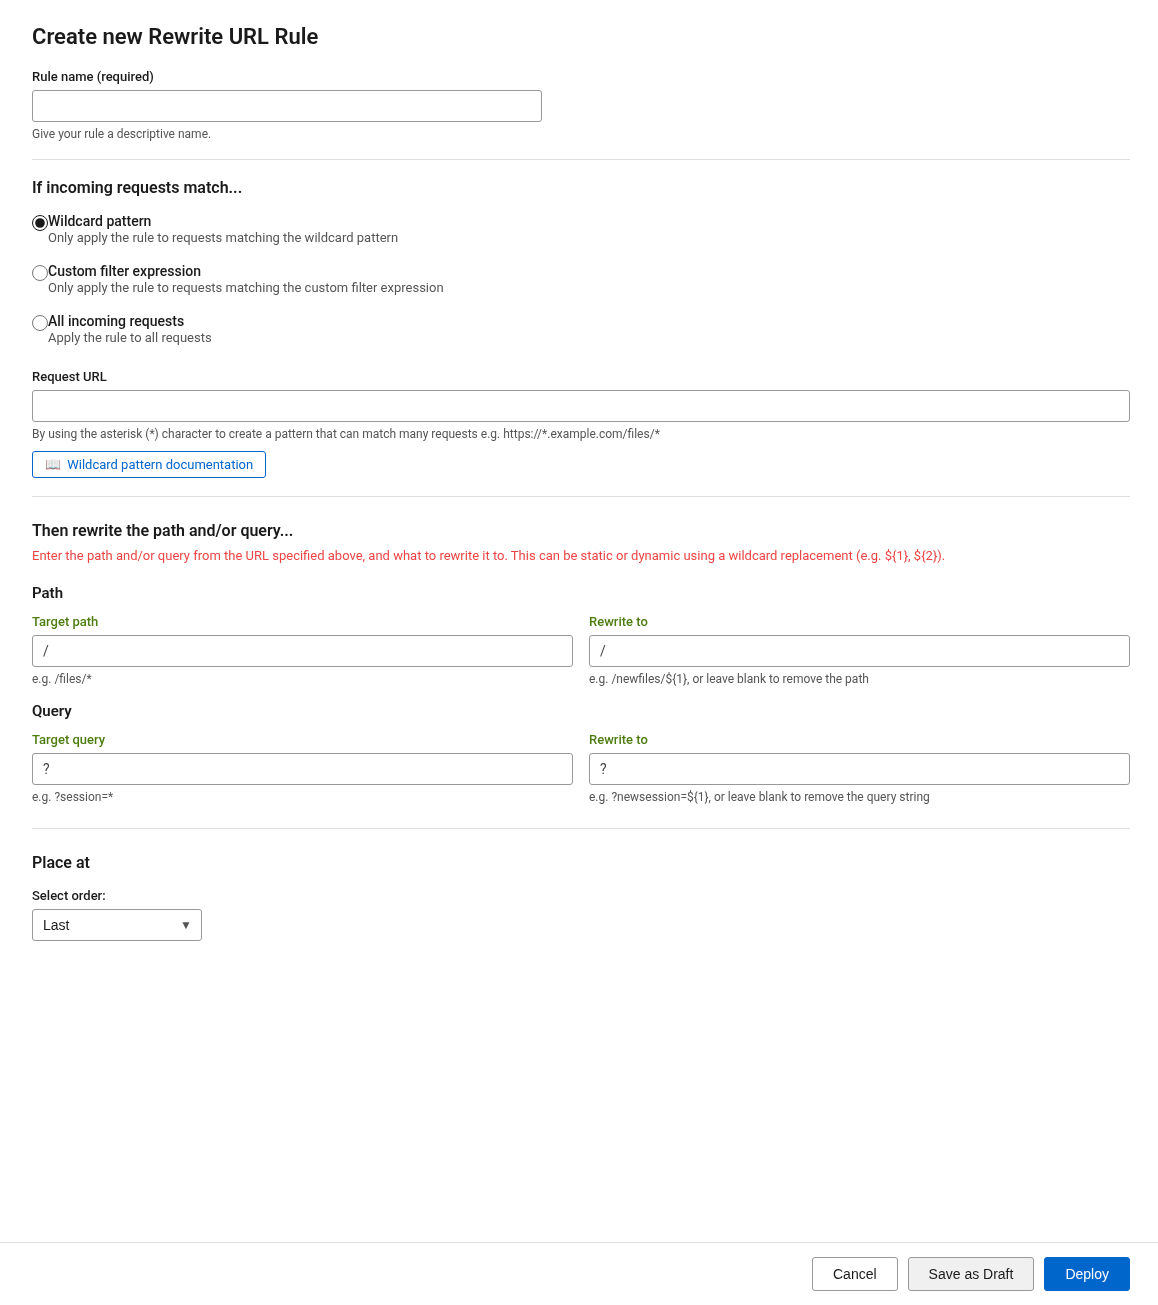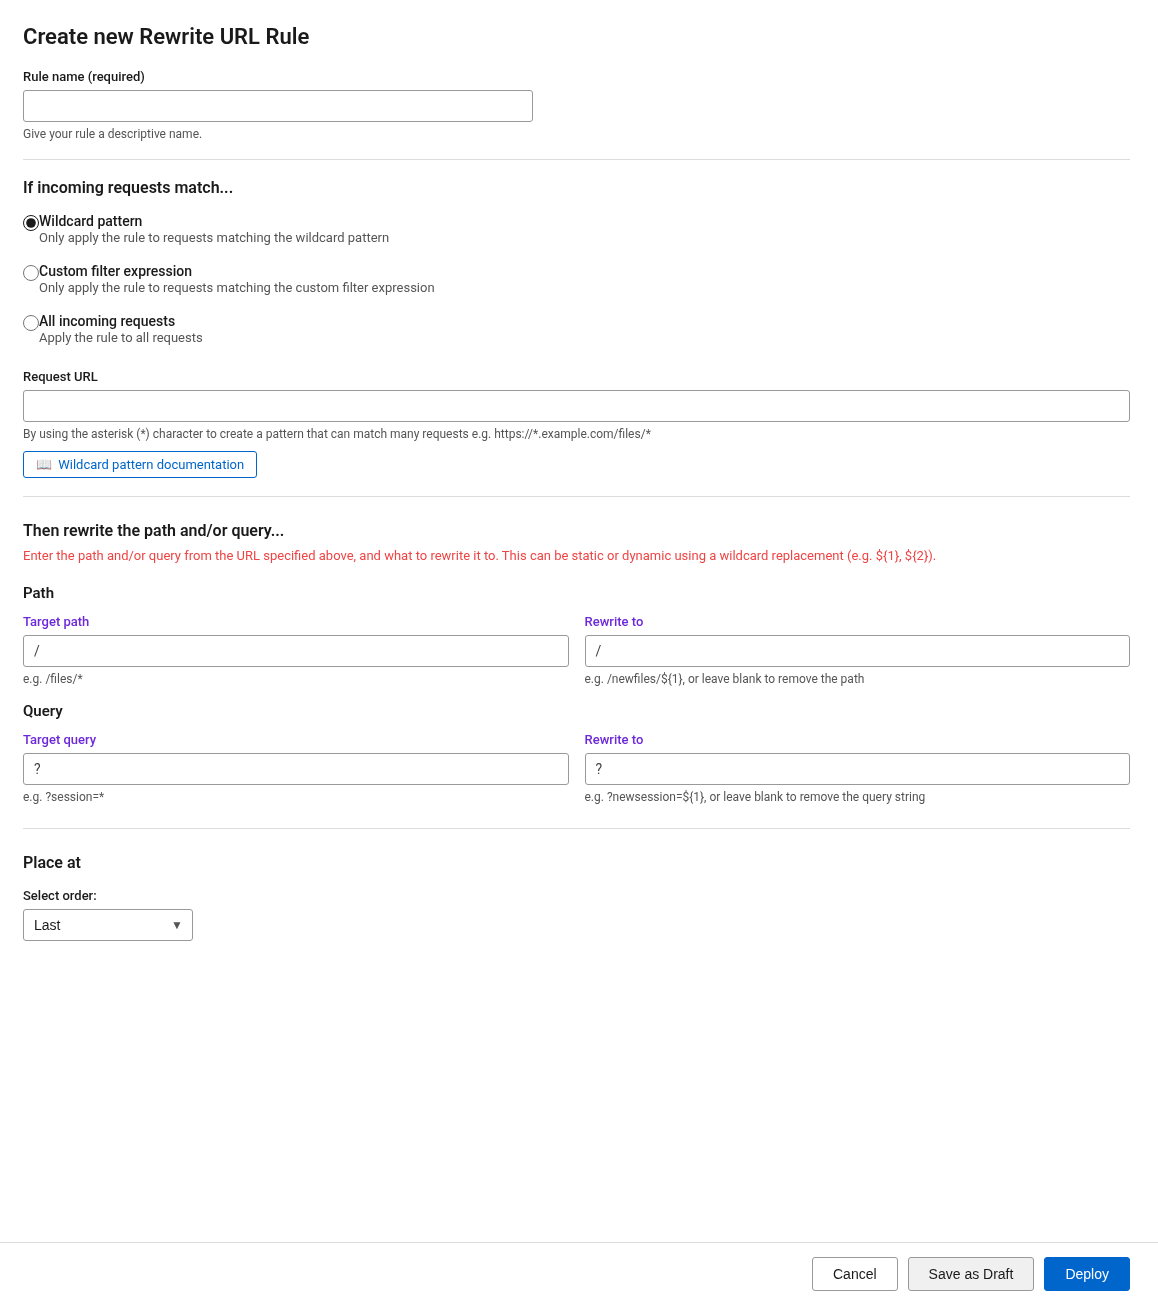--- a/index.html
+++ b/index.html
@@ -5,21 +5,21 @@
     * { box-sizing: border-box; margin: 0; padding: 0; }
     body {
       font-family: -apple-system, BlinkMacSystemFont, "Segoe UI", Roboto, sans-serif;
       font-size: 14px;
       color: #1a1a1a;
       background: #fff;
       width: 1158px;
       min-height: 1305px;
     }
     .page-container {
-      padding: 24px 28px 0 23px;
+      padding: 24px 28px 0 32px;
       max-width: 1158px;
     }
     h1 {
       font-size: 22px;
       font-weight: 600;
       margin-bottom: 20px;
       color: #1a1a1a;
     }
     .field-label {
       font-size: 13px;
@@ -152,21 +152,21 @@
       outline: none;
       padding: 7px 10px 7px 0;
       font-size: 14px;
       width: 100%;
       background: transparent;
     }
     .col-label {
       font-size: 13px;
       font-weight: 500;
       margin-bottom: 6px;
-      color: #6d28d9;
+      color: #4d7c0f;
     }
     .col-help {
       font-size: 12px;
       color: #555;
       margin-top: 5px;
     }
     .place-at-section {
       margin-top: 24px;
     }
     .select-wrapper {

